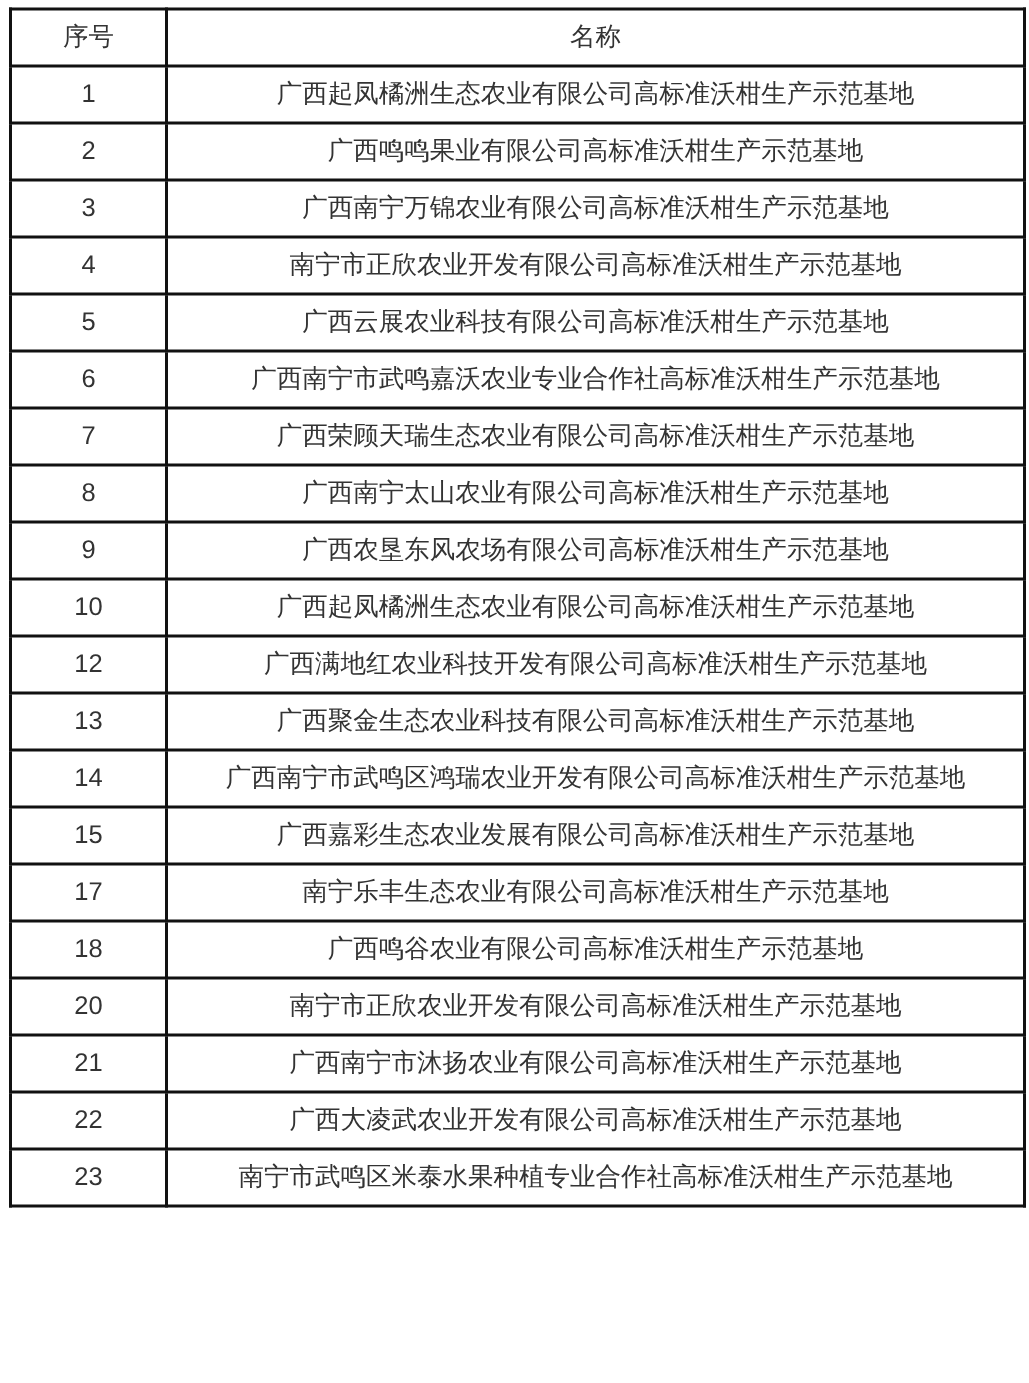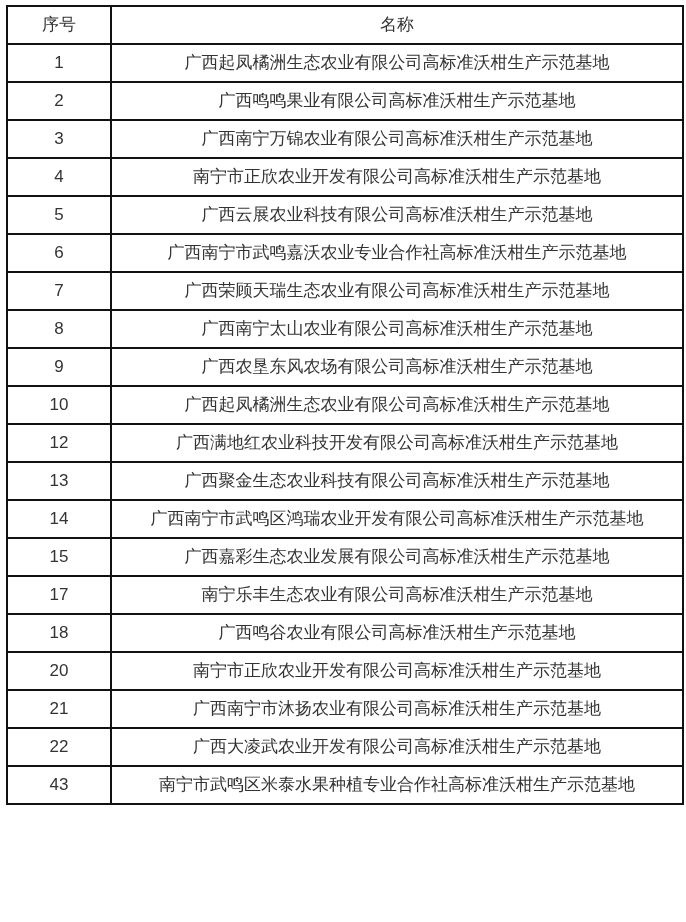--- a/index.html
+++ b/index.html
@@ -155,18 +155,18 @@
     <td class="cell-no">21</td>
     <td class="cell-name">广西南宁市沐扬农业有限公司高标准沃柑生产示范基地</td>
   </tr>
 
   <tr>
     <td class="cell-no">22</td>
     <td class="cell-name">广西大凌武农业开发有限公司高标准沃柑生产示范基地</td>
   </tr>
 
   <tr>
-    <td class="cell-no">43</td>
+    <td class="cell-no">23</td>
     <td class="cell-name">南宁市武鸣区米泰水果种植专业合作社高标准沃柑生产示范基地</td>
   </tr>
 </tbody>
   </table>
 </div>
 
 </body></html>

